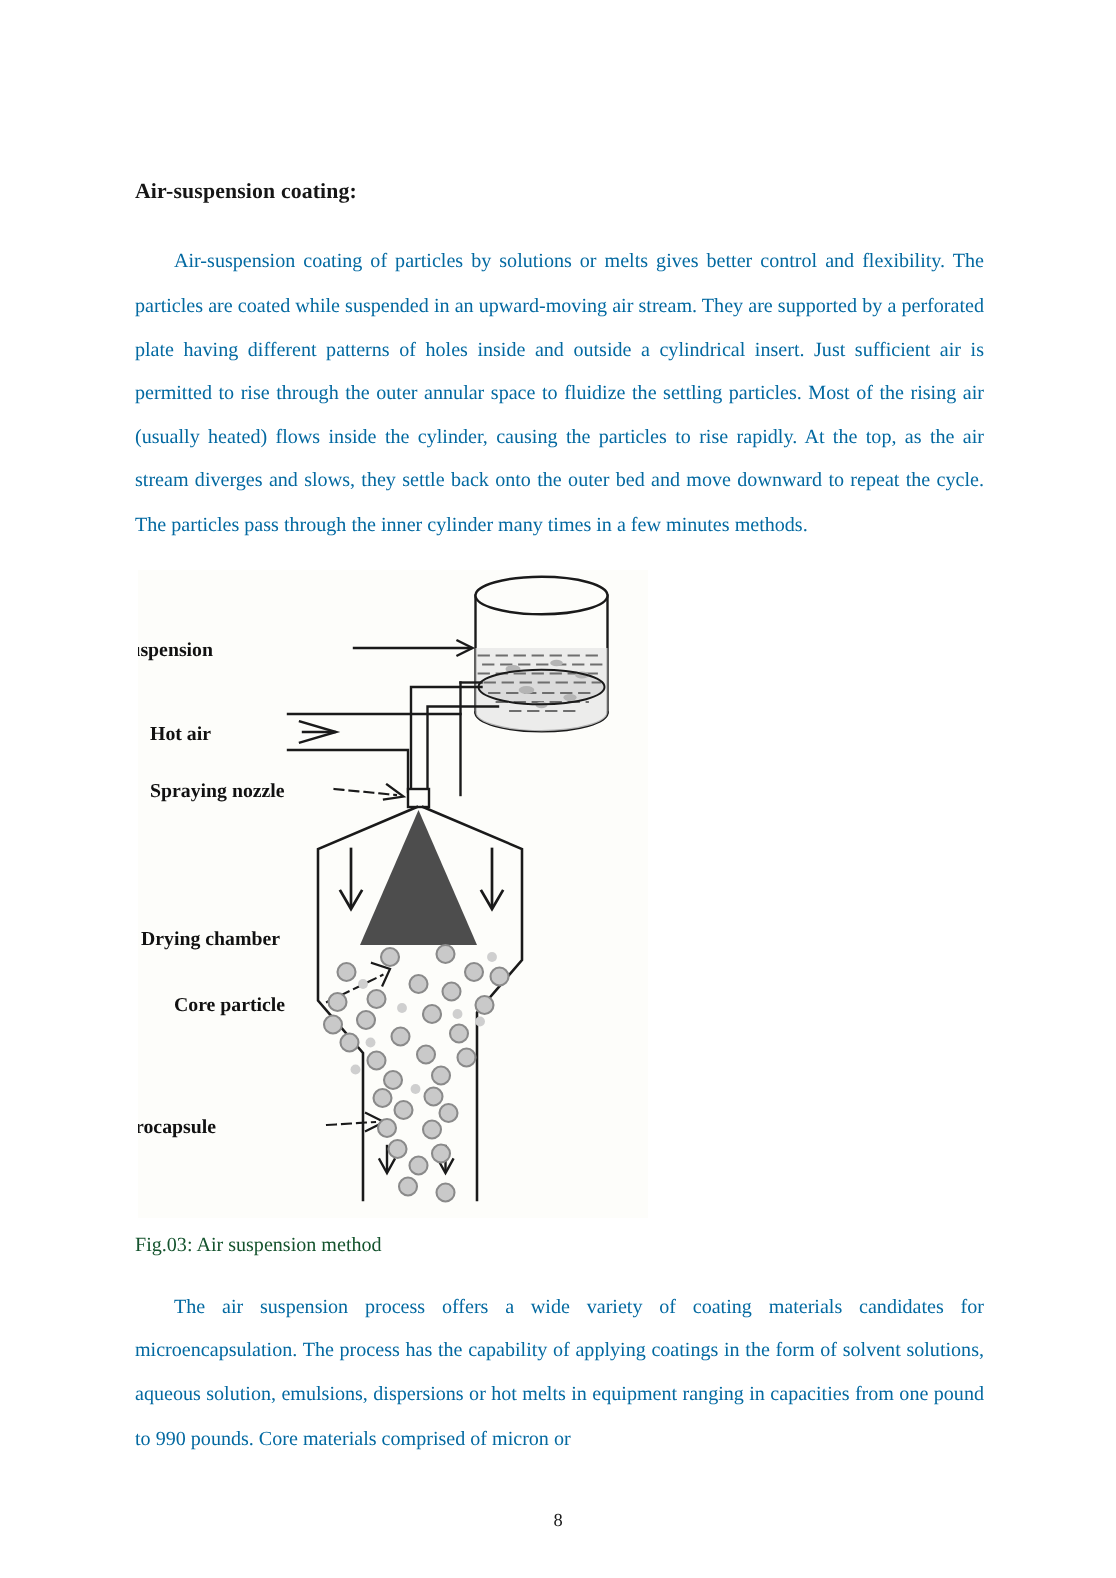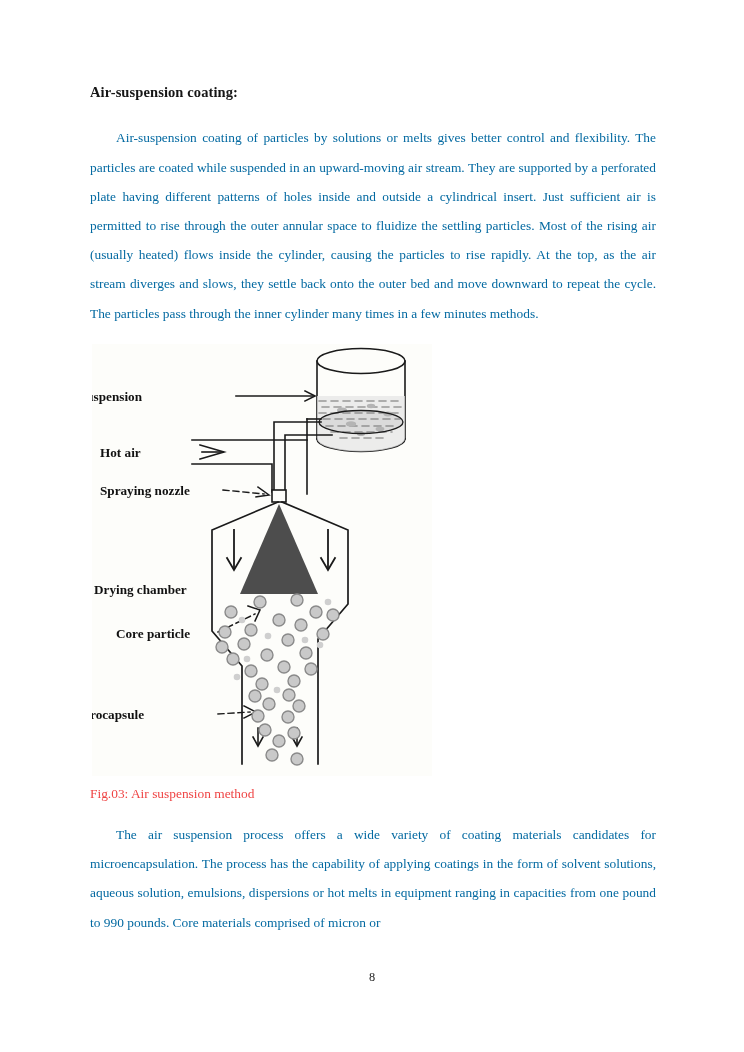--- a/index.html
+++ b/index.html
@@ -13,20 +13,21 @@
     height: 1052px;
     position: relative;
     font-family: "Liberation Serif", "DejaVu Serif", serif;
     color: #161616;
     overflow: hidden;
   }
   .page {
     position: absolute;
     inset: 0;
     background: #ffffff;
+    margin-top: 36px;
   }
   .content {
     position: absolute;
     left: 90px;
     top: 84px;
     width: 566px;
   }
   h1.section-heading {
     font-size: 14.5px;
     font-weight: bold;
@@ -53,21 +54,21 @@
     width: 340px;
     height: 432px;
   }
   .figure-wrap svg {
     display: block;
   }
   .fig-caption {
     font-size: 13.4px;
     margin: 9px 0 0 0;
     line-height: 1.35;
-    color: #ef4444;
+    color: #14532d;
   }
   .page-number {
     position: absolute;
     left: 0;
     right: 0;
     top: 970px;
     text-align: center;
     font-size: 12.3px;
     color: #1a1a1a;
   }

